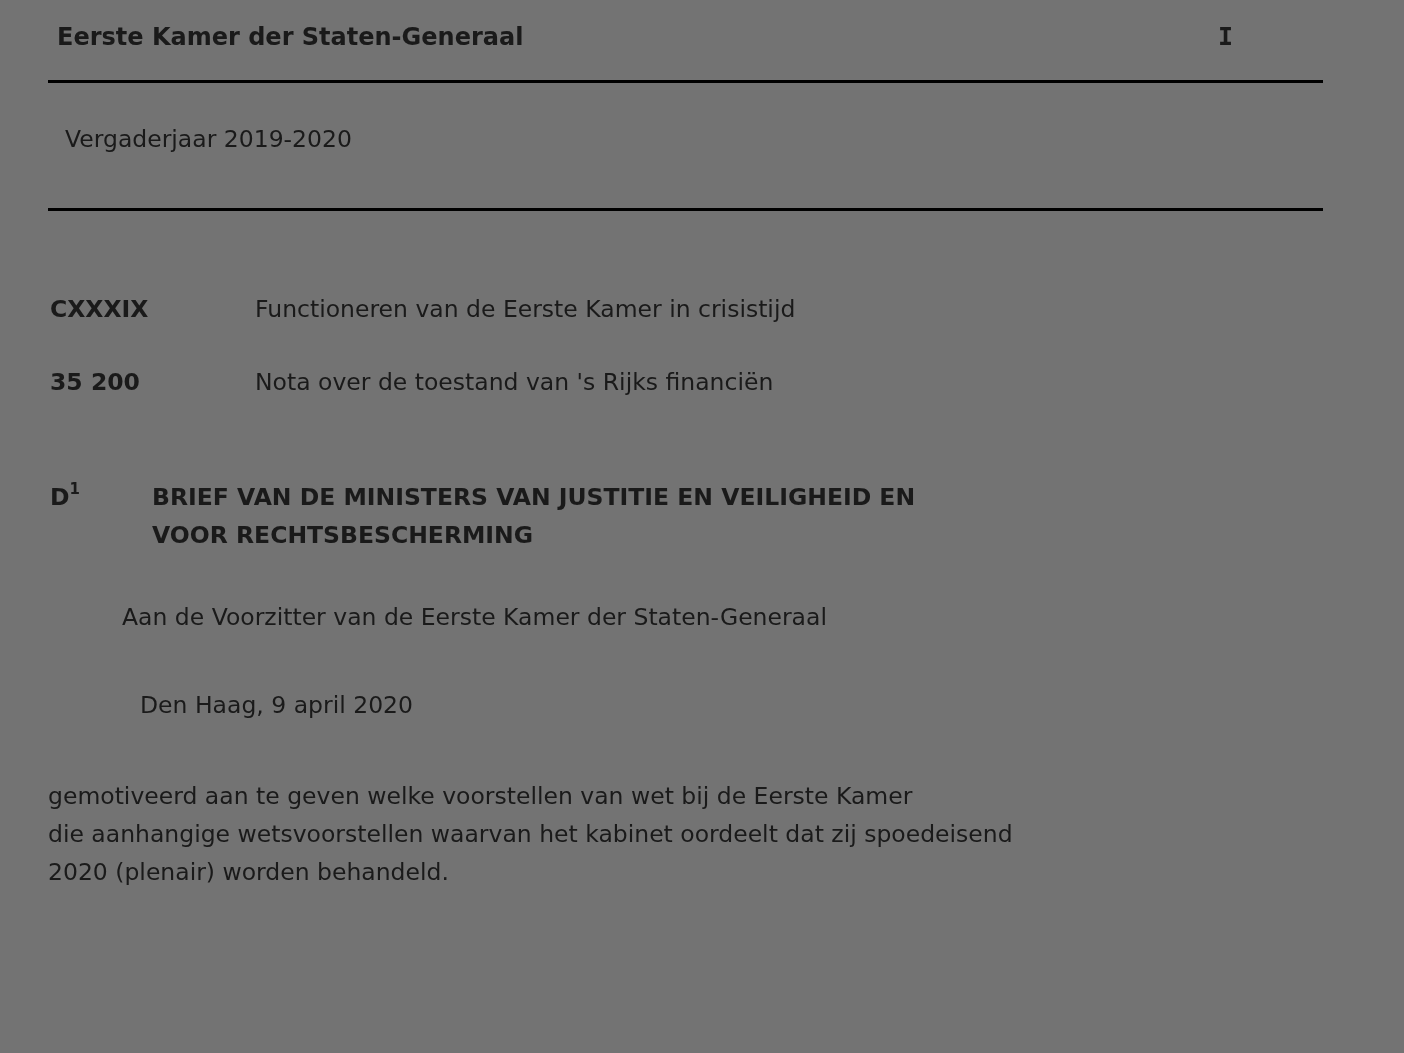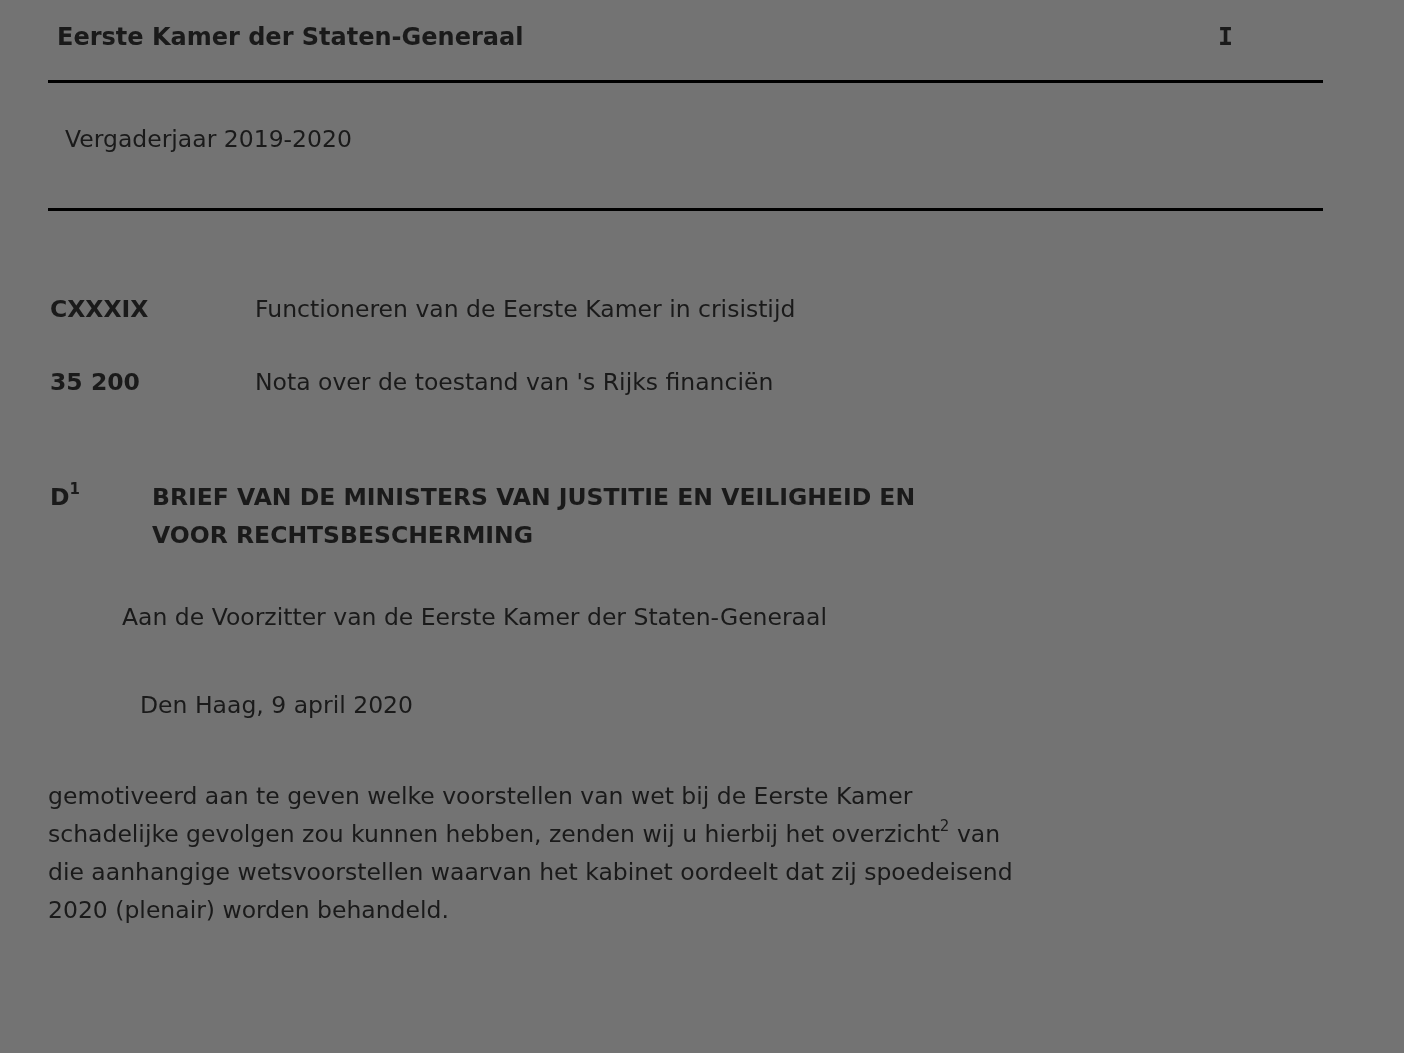--- a/index.html
+++ b/index.html
@@ -119,18 +119,17 @@
     <div class="body-line">BRIEF VAN DE MINISTERS VAN JUSTITIE EN VEILIGHEID EN</div>
     <div class="body-line">VOOR RECHTSBESCHERMING</div>
   </div>
 
   <div class="abs salutation">Aan de Voorzitter van de Eerste Kamer der Staten-Generaal</div>
 
   <div class="abs dateline">Den Haag, 9 april 2020</div>
 
   <div class="abs body-par">
     <div class="body-line">gemotiveerd aan te geven welke voorstellen van wet bij de Eerste Kamer</div>
-    <div class="body-line"><span>schadelijke gevolgen zou kunnen hebben, zenden wij u hierbij het overzicht</span><sup class="fnref">2</sup><span> van</span></div>
     <div class="body-line">die aanhangige wetsvoorstellen waarvan het kabinet oordeelt dat zij spoedeisend</div>
     <div class="body-line">2020 (plenair) worden behandeld.</div>
   </div>
 
 </div>
 
 </body></html>

